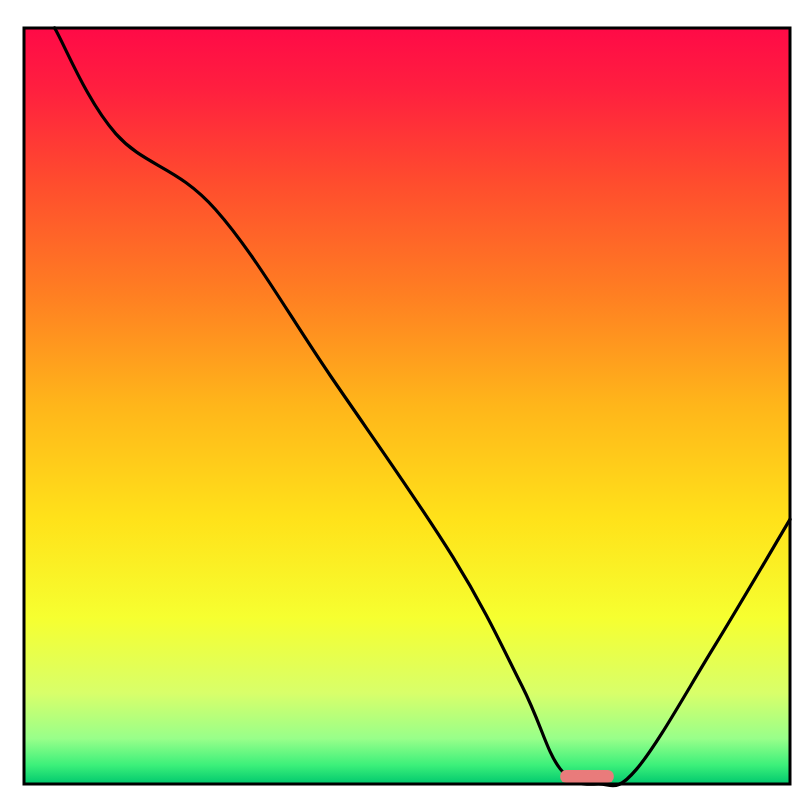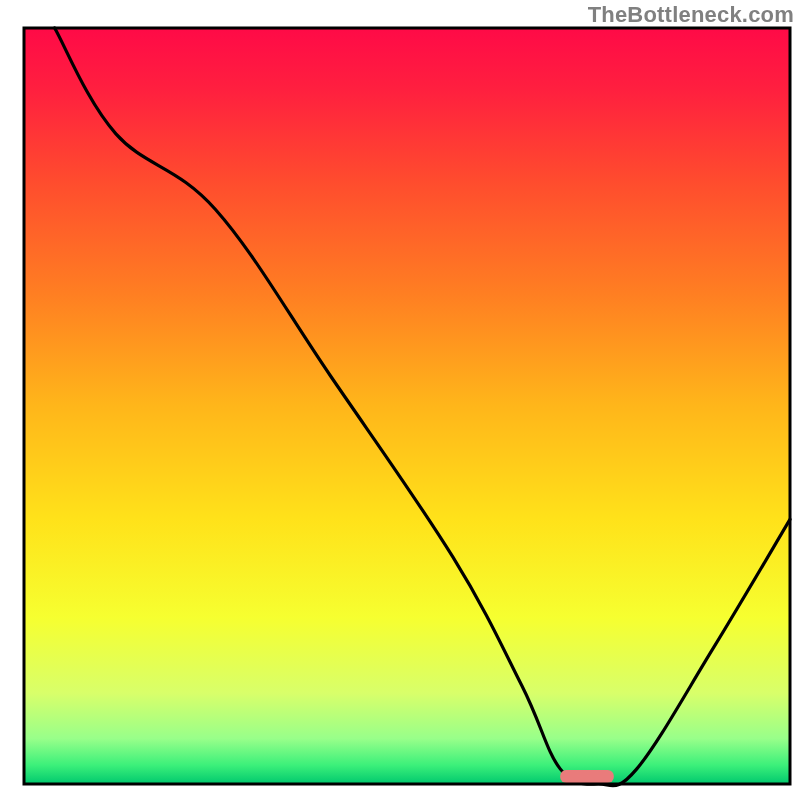--- a/index.html
+++ b/index.html
@@ -28,21 +28,20 @@
   svg {
     position: absolute;
     left: 0;
     top: 0;
   }
 </style>
 </head>
 <body>
 
 <div class="wrap">
-  <div class="watermark">TheBottleneck.com</div>
 
   <svg width="800" height="800" viewBox="0 0 800 800">
     <defs>
       <linearGradient id="bg-grad" x1="0" y1="0" x2="0" y2="1">
           <stop offset="0%" stop-color="#ff0a47"></stop>
           <stop offset="8%" stop-color="#ff1f3f"></stop>
           <stop offset="20%" stop-color="#ff4b2e"></stop>
           <stop offset="35%" stop-color="#ff7e22"></stop>
           <stop offset="50%" stop-color="#ffb61a"></stop>
           <stop offset="65%" stop-color="#ffe21a"></stop>

